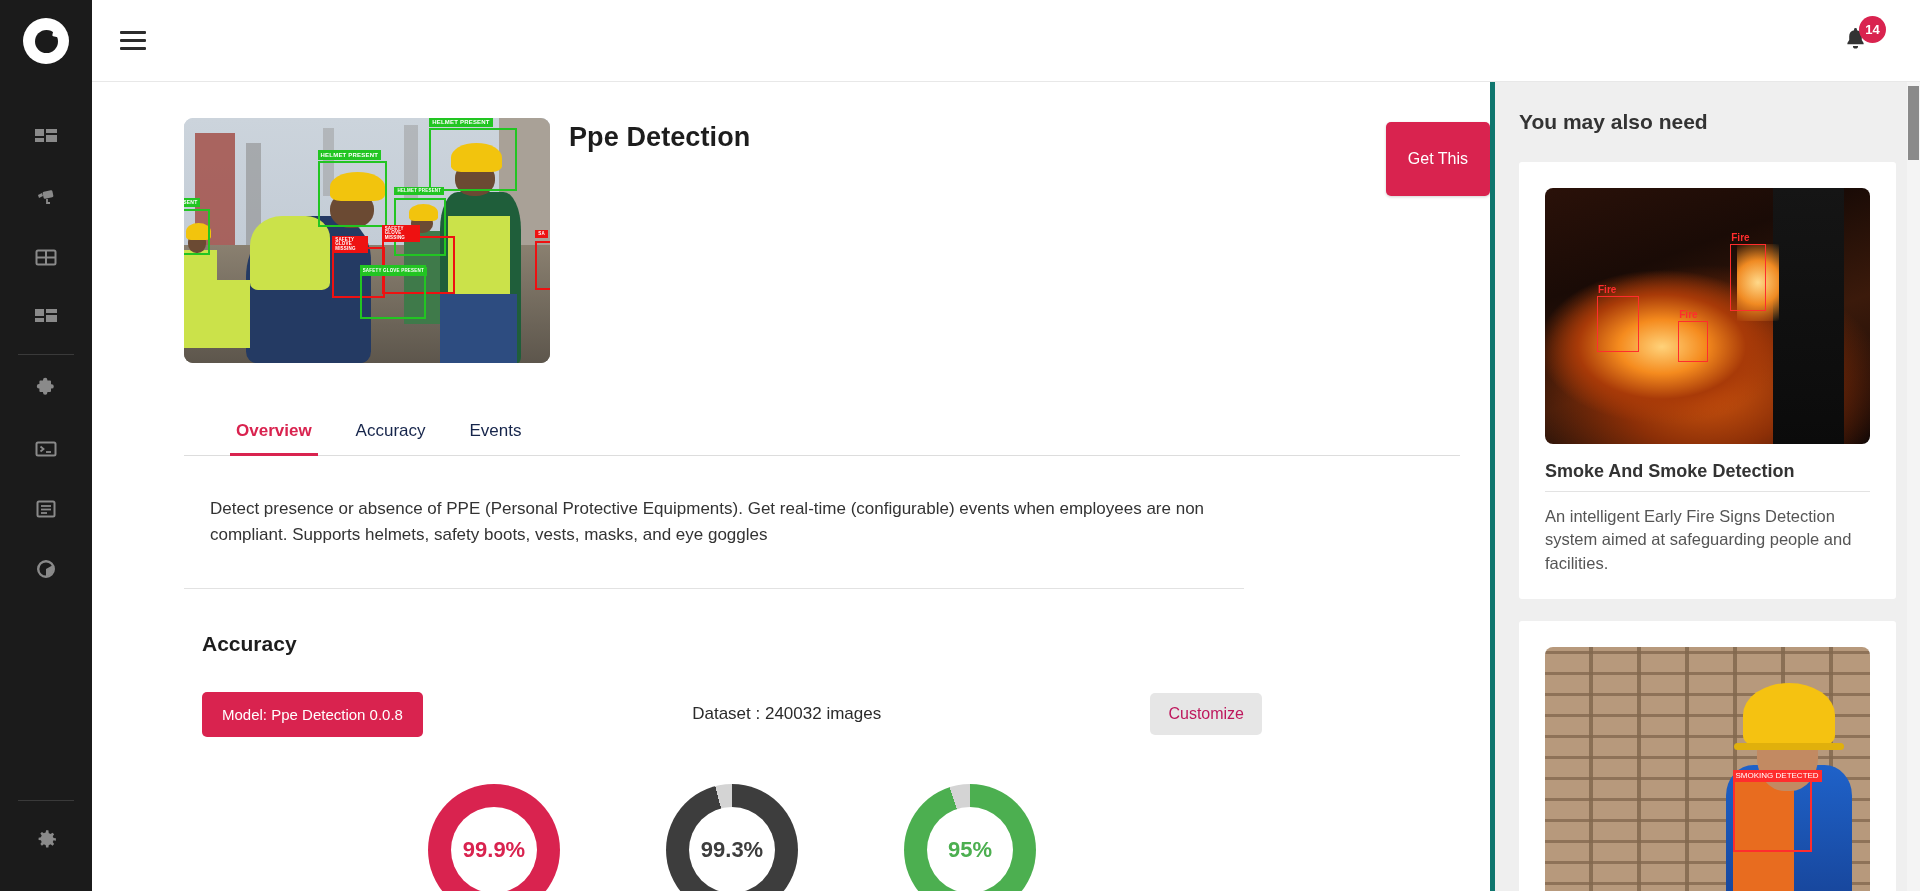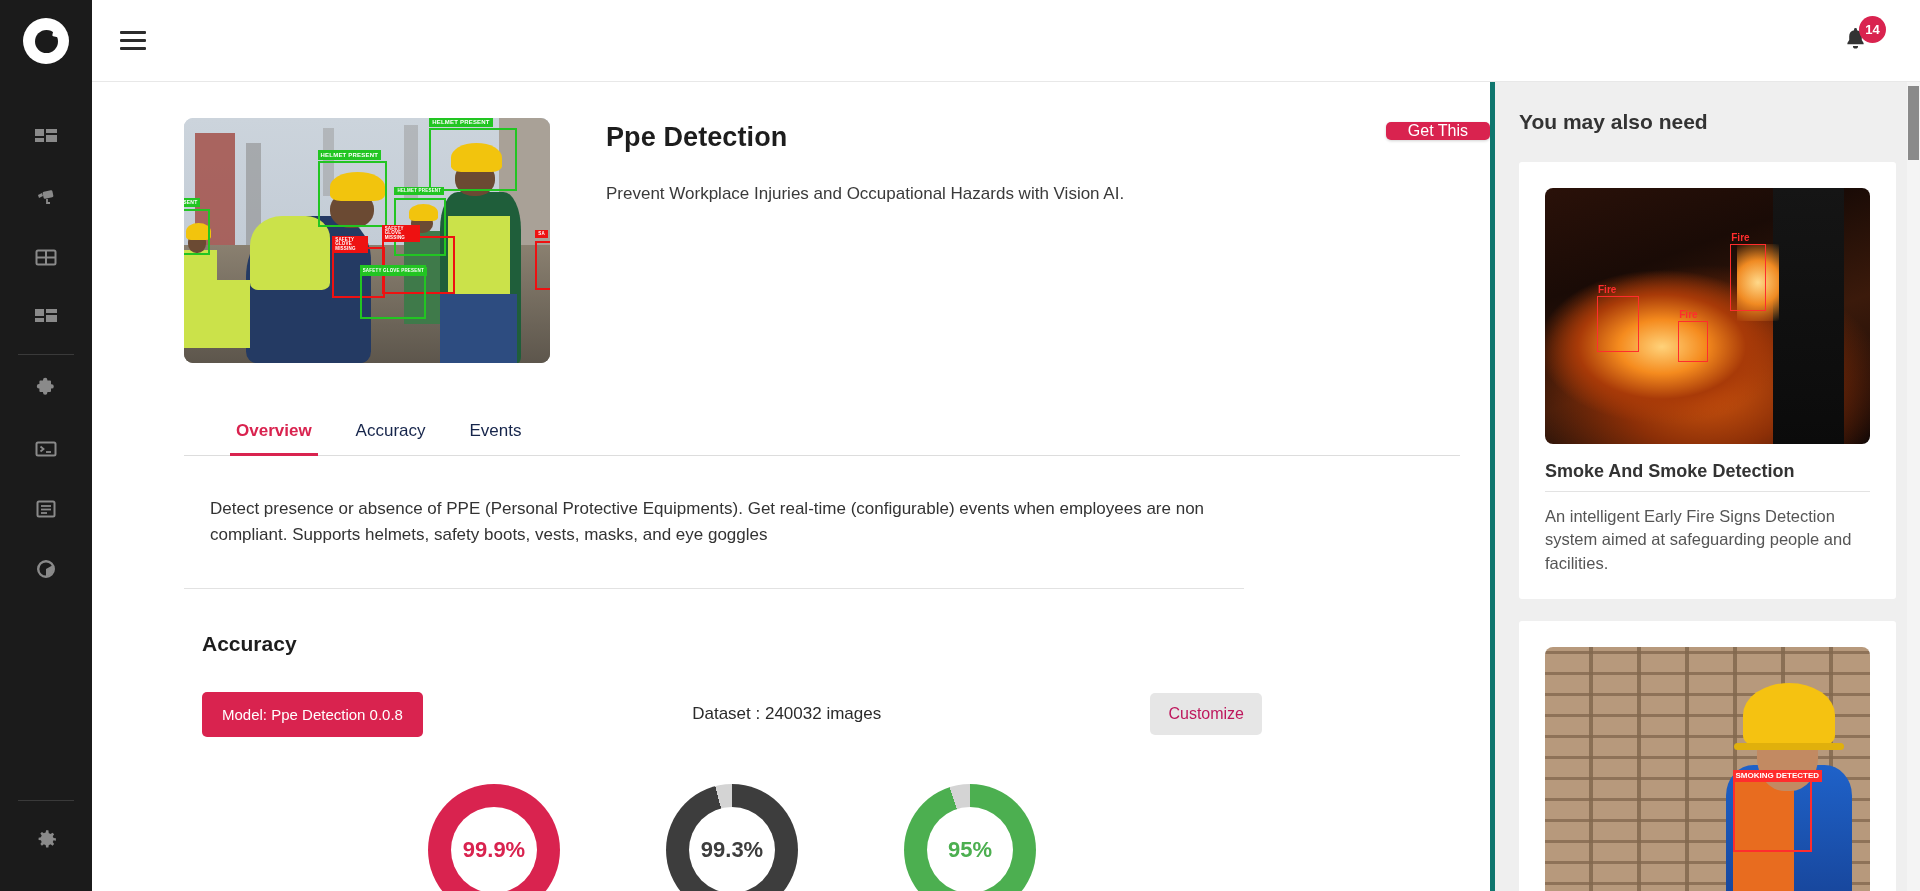--- a/index.html
+++ b/index.html
@@ -83,21 +83,21 @@
   .body-split { flex: 1 1 auto; display: flex; min-height: 0; position: relative; }
 
   .main {
     flex: 1 1 auto;
     background: #ffffff;
     padding: 36px 0 0 0;
     overflow: hidden;
     min-width: 0;
   }
 
-  .hero-row { display: flex; align-items: flex-start; gap: 56px; padding-left: 92px; }
+  .hero-row { display: flex; align-items: flex-start; gap: 19px; padding-left: 92px; }
 
   
   .hero-img {
     width: 366px; height: 245px;
     border-radius: 9px;
     flex: 0 0 366px;
     position: relative;
     overflow: hidden;
     background:
       linear-gradient(180deg, rgba(205,212,219,1) 0%, rgba(196,204,213,1) 28%, rgba(150,140,122,1) 62%, rgba(104,96,86,1) 100%);
@@ -116,21 +116,21 @@
   .det-label.inside { top: 0px; }
 
   .hero-text { flex: 1 1 auto; min-width: 0; padding-top: 4px; }
   .hero-title-row { display: flex; align-items: flex-start; }
   .hero-title { font-size: 27px; font-weight: bold; color: #1d1d1d; letter-spacing: .1px; }
   .hero-title-spacer { flex: 1 1 auto; }
   .btn-get {
     background: #d9234f; color: #fff;
     border: none; border-radius: 5px;
     font-size: 16px;
-    padding: 0 22px;
+    padding: 28px 22px;
     cursor: pointer;
     font-family: inherit;
     box-shadow: 0 1px 3px rgba(0,0,0,.18);
     white-space: nowrap;
   }
   .hero-sub { margin-top: 31px; font-size: 17px; color: #3a3a3a; }
 
   
   .tabs {
     display: flex; gap: 0;
@@ -258,21 +258,21 @@
       repeating-linear-gradient(90deg, rgba(255,255,255,0) 0px, rgba(255,255,255,0) 44px, rgba(130,104,78,.85) 44px, rgba(130,104,78,.85) 48px);
     background-size: auto;
   }
   .smoke-img .person { position: absolute; right: 0; top: 0; width: 47%; height: 100%; }
   .smoke-img .body { position: absolute; left: 6%; bottom: 0; width: 82%; height: 54%; background: linear-gradient(180deg,#1f62c9 0%, #17459a 100%); border-radius: 22% 22% 0 0; }
   .smoke-img .vest { position: absolute; left: 10%; bottom: 0; width: 40%; height: 48%; background: #e86c1f; }
   .smoke-img .head { position: absolute; left: 26%; top: 27%; width: 40%; height: 29%; background: #c28a62; border-radius: 45%; }
   .smoke-img .helmet { position: absolute; left: 17%; top: 14%; width: 60%; height: 25%; background: #f5c211; border-radius: 50% 50% 18% 18%; }
   .smoke-img .helmet::after { content:""; position:absolute; left:-10%; bottom:-3px; width:120%; height:7px; background:#e0b00c; border-radius:4px; }
   .smoke-box { position: absolute; border: 2px solid #ff2d2d; }
-  .smoke-tag { position: absolute; top: -12px; left: -2px; background: #ff2d2d; color: #fff; font-size: 8px; font-weight: bold; padding: 1px 3px; white-space: nowrap; line-height: 1.2; }
+  .smoke-tag { position: absolute; top: -12px; left: -2px; background: #ff2d2d; color: #fff; font-size: 8px; font-weight: normal; padding: 1px 3px; white-space: nowrap; line-height: 1.2; }
 
   
   .vscroll {
     position: absolute; right: 0; top: 0; width: 13px; height: 100%;
     background: #f4f4f4;
   }
   .vscroll .thumb { position: absolute; left: 1px; top: 4px; width: 11px; height: 74px; background: #8a8a8a; border-radius: 0; }
   .aside-scroll-top {
     position: absolute; right: 0; top: 0; width: 13px; height: 5px; background: #e7e7e7;
   }
@@ -456,21 +456,20 @@
               <span class="det-label red" style="font-size:4.5px;">SA</span>
             </div>
           </div>
 
           <div class="hero-text">
             <div class="hero-title-row">
               <h1 class="hero-title">Ppe Detection</h1>
               <div class="hero-title-spacer"></div>
               <button class="btn-get">Get This</button>
             </div>
-            <p class="hero-sub">Prevent Workplace Injuries and Occupational Hazards with Vision AI.</p>
           </div>
         </section>
 
         <nav class="tabs">
           <button class="tab active">Overview</button>
           <button class="tab">Accuracy</button>
           <button class="tab">Events</button>
         </nav>
 
         <p class="desc">Detect presence or absence of PPE (Personal Protective Equipments). Get real-time (configurable) events when employees are non compliant. Supports helmets, safety boots, vests, masks, and eye goggles</p>

